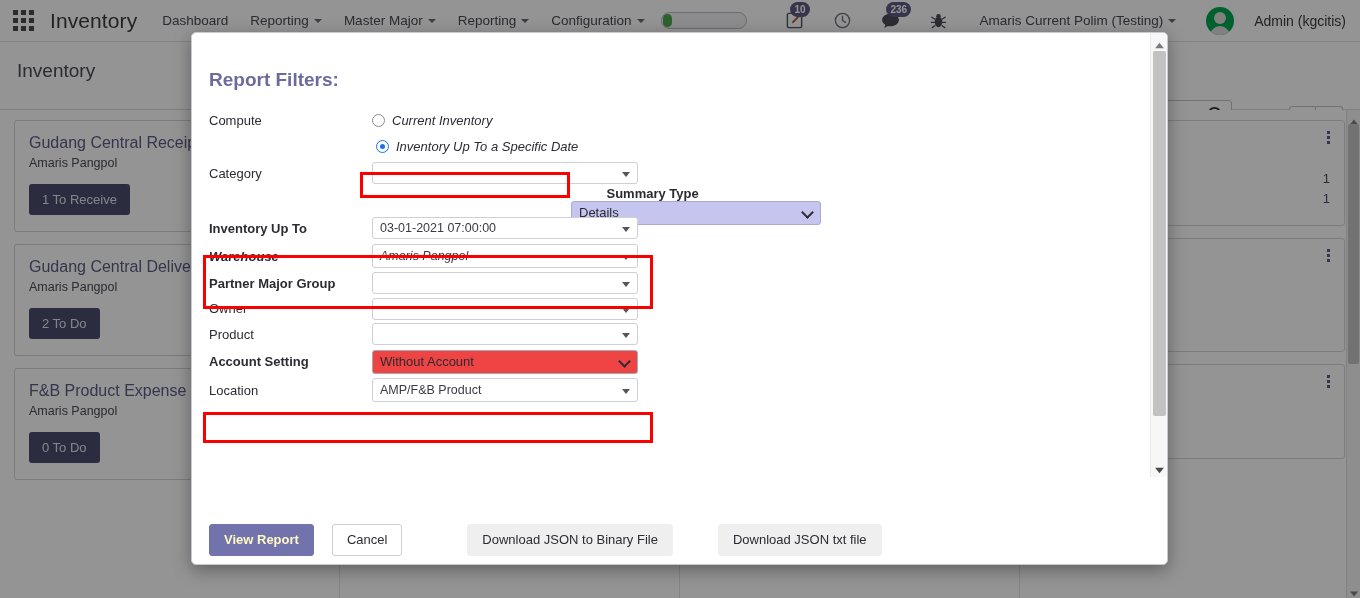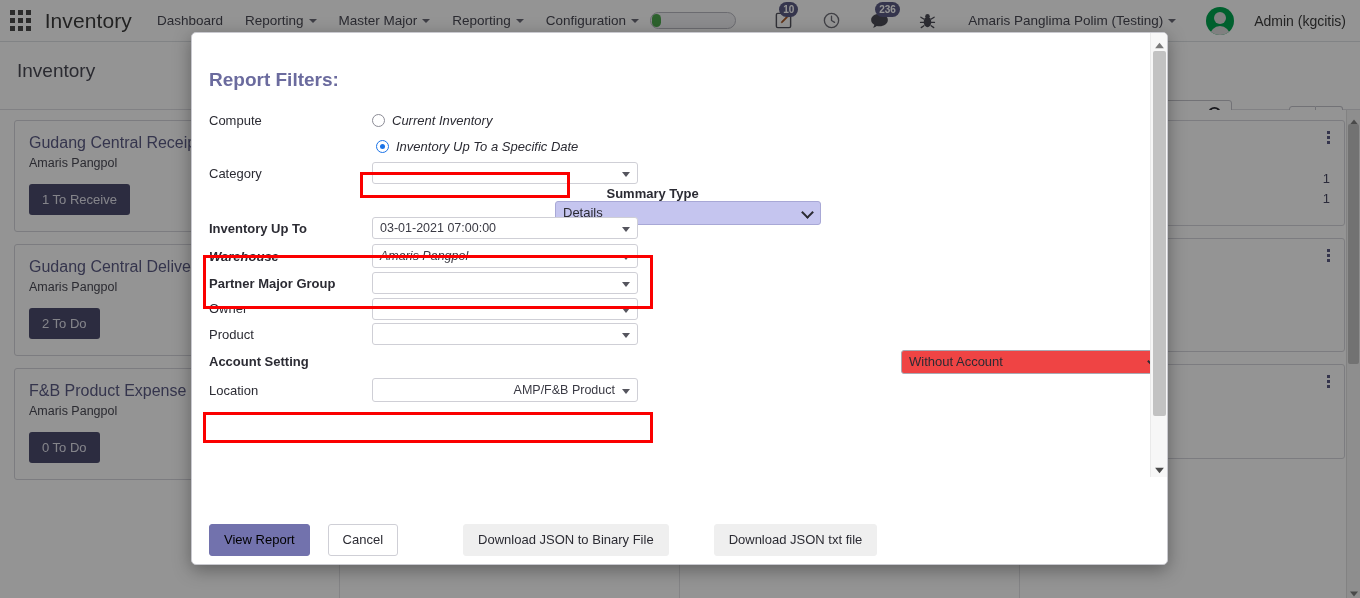--- a/index.html
+++ b/index.html
@@ -263,21 +263,21 @@
     border-top: 5px solid #55555e;
   }
   
   .nsel {
     height: 24px; border: 1px solid #a9a9b2; border-radius: 3px;
     background: #ef4444; position: relative;
     font-size: 13px; color: #2b2b33;
     line-height: 22px; padding: 0 24px 0 7px;
     white-space: nowrap; overflow: hidden; cursor: pointer;
   }
-  .nsel.selected { background: #c5c5ef; border-color: #a8a8d6; }
+  .nsel.selected { background: #c5c5ef; border-color: #a8a8d6; margin-left: 16px; }
   .nsel .chev {
     position: absolute; right: 8px; top: 6px;
     width: 9px; height: 9px;
     border-right: 2px solid #2b2b33; border-bottom: 2px solid #2b2b33;
     transform: rotate(45deg);
   }
   .radio-line {
     display: flex; align-items: center; gap: 7px;
     height: 22px; font-size: 13px; color: #2b2b33; cursor: pointer; font-style: italic;
   }
@@ -304,21 +304,21 @@
     width: 977px; height: 40px;
   }
   .footer-bar {
     position: absolute; left: 17px; top: 0;
     display: flex; align-items: center; gap: 0;
   }
   .btn {
     font-size: 13px; border-radius: 3px; cursor: pointer;
     padding: 8px 14px; line-height: 14px; white-space: nowrap;
   }
-  .btn-primary { background: #7272ad; color: #000000; border: 1px solid #7272ad; font-weight: normal; }
+  .btn-primary { background: #7272ad; color: #fef9c3; border: 1px solid #7272ad; font-weight: bold; }
   .btn-default { background: #fff; color: #2b2b33; border: 1px solid #cfcfd6; }
   .btn-flat { background: #efefef; color: #2b2b33; border: 1px solid #efefef; }
 </style>
 </head>
 <body>
 
 <div id="app-root">
 
   <div class="navbar">
     <div class="apps-grid">
@@ -380,21 +380,21 @@
 
       <div class="nav-icon-wrap">
         <svg width="19" height="19" viewBox="0 0 20 20">
             <ellipse cx="10" cy="11.5" rx="4" ry="5.5" fill="#4d4d57"></ellipse>
             <circle cx="10" cy="5.5" r="2.4" fill="#4d4d57"></circle>
             <path d="M6 8.5L3 6.5M14 8.5l3-2M5.8 12H2.6M14.2 12h3.2M6.2 15.5L3.4 17.5M13.8 15.5l2.8 2" stroke="#4d4d57" stroke-width="1.3" stroke-linecap="round"></path>
           </svg>
       </div>
 
       <div class="user-company">
-        <span>Amaris Panglima Polim (Testing)</span><span class="caret-dn"></span>
+        <span>Amaris Current Polim (Testing)</span><span class="caret-dn"></span>
       </div>
 
       <div class="avatar"></div>
       <div class="user-name">Admin (kgcitis)</div>
     </div>
   </div>
 
   <div class="control-panel">
     <div class="bc-title">Inventory</div>
     <div class="searchbox"></div>
@@ -654,34 +654,34 @@
       <div class="frow" style="height:26px;">
         <div class="flabel">Product</div>
         <div class="fctl">
           <div class="s2">
             <span></span>
             <span class="tri"></span>
           </div>
         </div>
       </div>
 
-      <div class="frow" style="height:29px;justify-content:space-between;">
+      <div class="frow" style="height:29px;">
         <div class="flabel bold">Account Setting</div>
         <div class="fctl">
           <div class="nsel">
             <span>Without Account</span>
             <span class="chev"></span>
           </div>
         </div>
       </div>
 
       <div class="frow" style="height:28px;">
         <div class="flabel">Location</div>
         <div class="fctl">
-          <div class="s2" style="height:24px;line-height:22px;text-align:right;">
+          <div class="s2" style="height:24px;line-height:22px;">
             <span>AMP/F&amp;B Product</span>
             <span class="tri" style="top:10px;"></span>
           </div>
         </div>
       </div>
     </div>
 
     <div class="hl" style="left:168px; top:139px; width:210px; height:26px;"></div>
     <div class="hl" style="left:11px; top:222px; width:450px; height:54px;"></div>
     <div class="hl" style="left:11px; top:379px; width:450px; height:31px;"></div>

